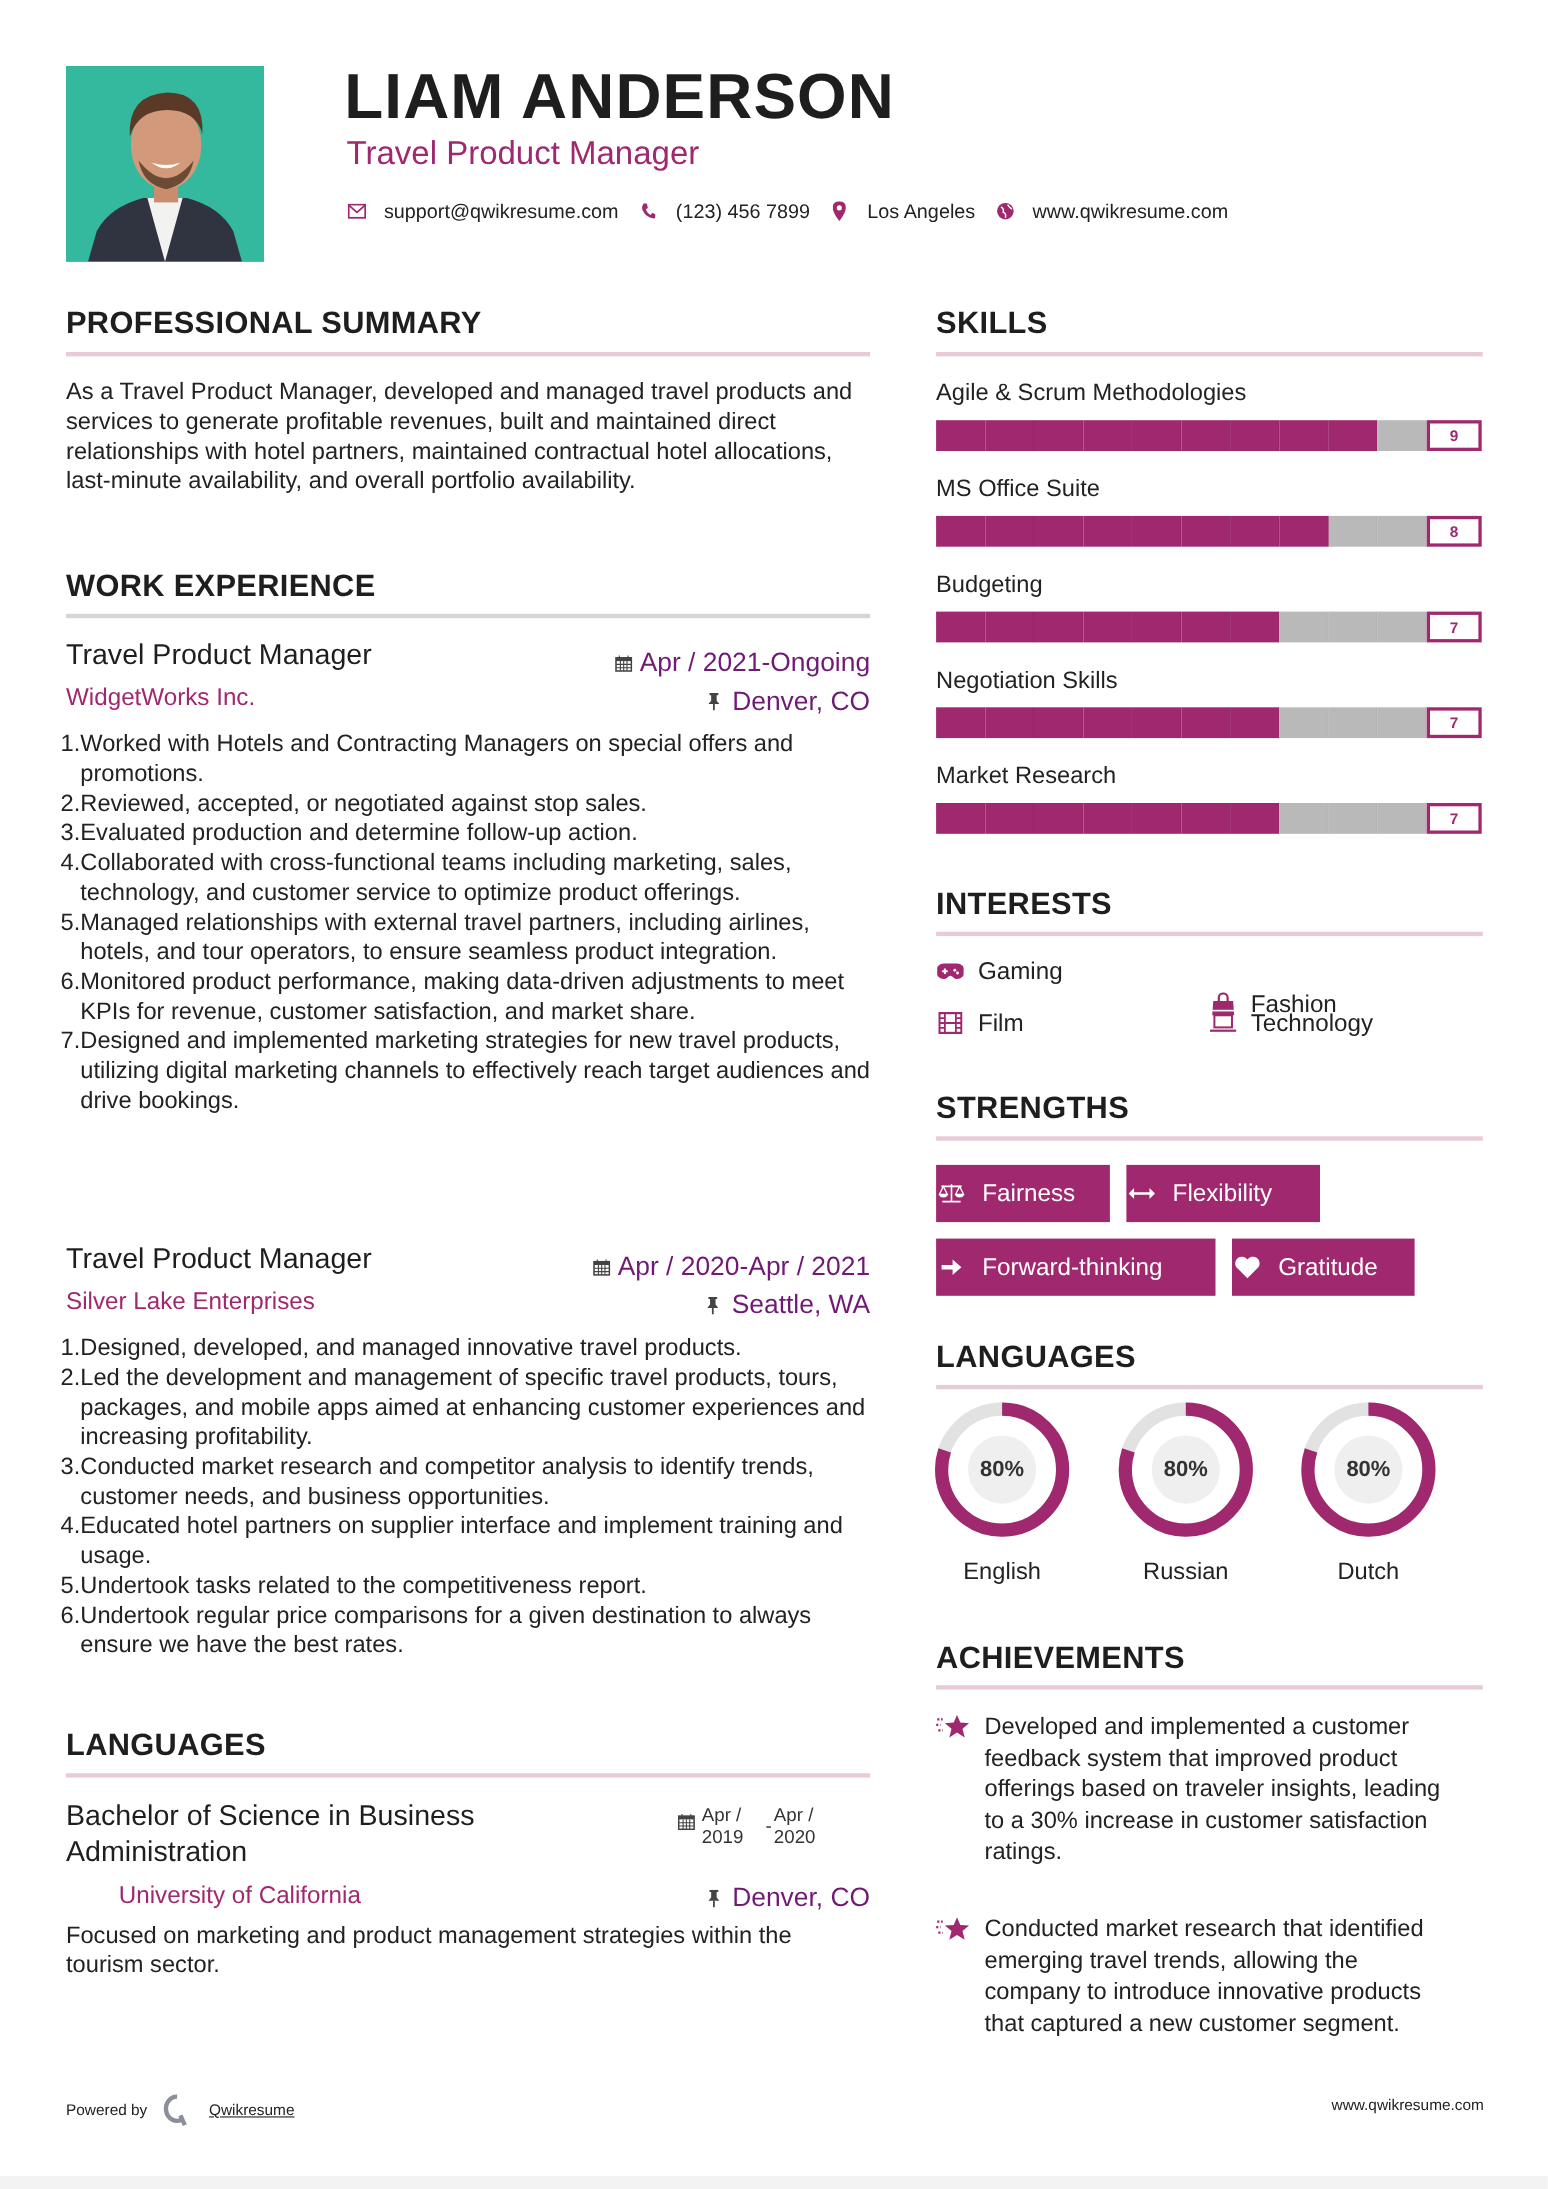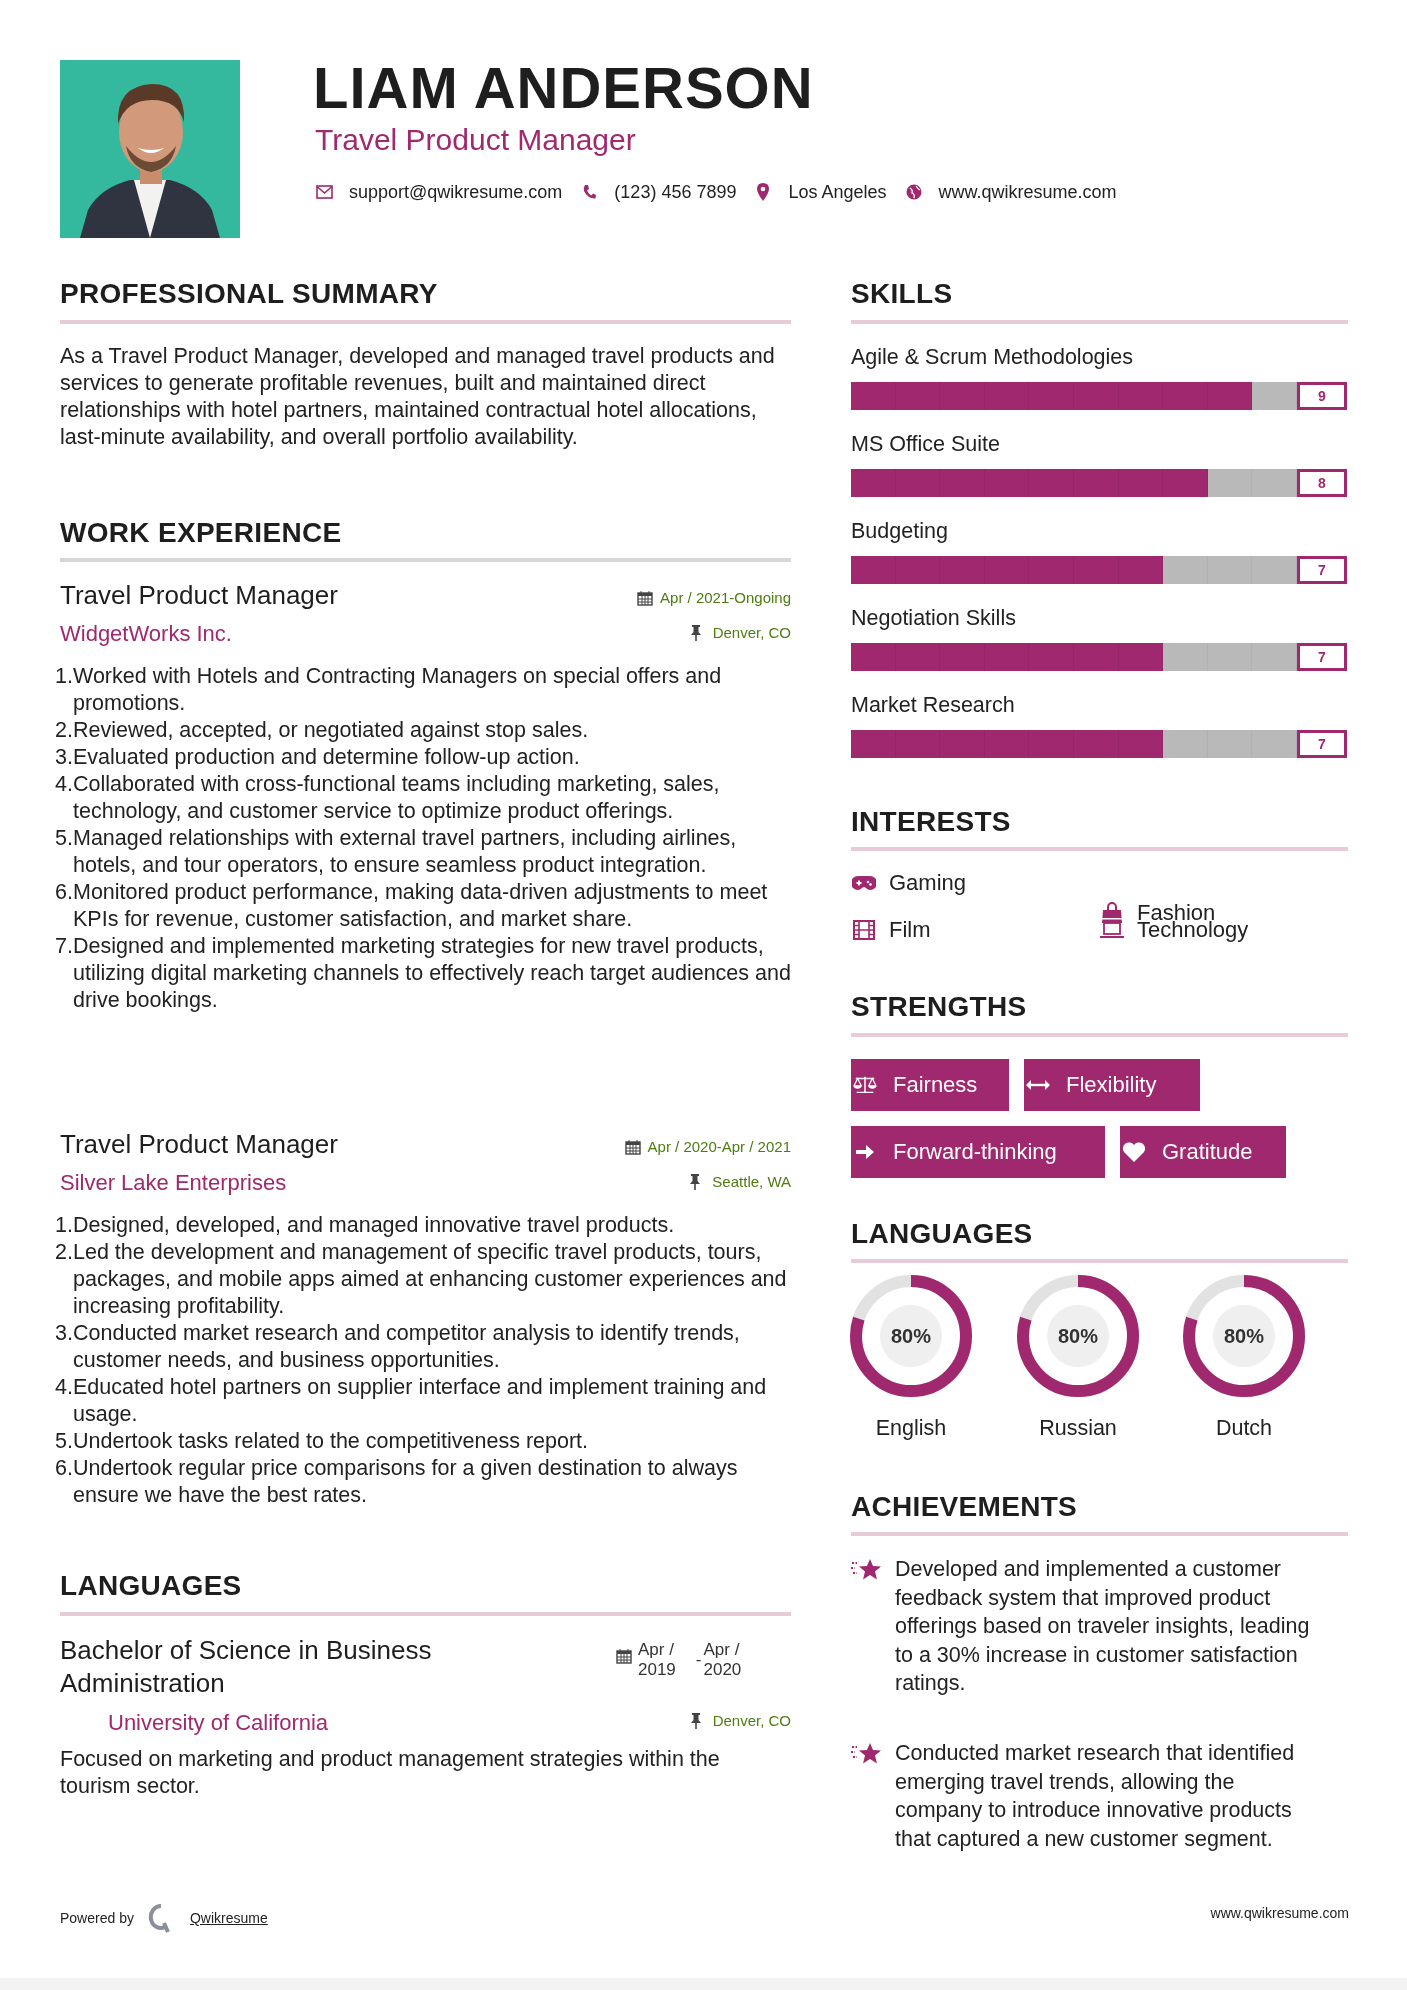--- a/index.html
+++ b/index.html
@@ -20,21 +20,21 @@
   .sec-title { font-size: 28px; font-weight: 700; color: #1e1e1e; line-height: 32px; letter-spacing: 0.3px; white-space: nowrap; }
   .rule { height: 4px; background: #e8cbd8; }
   .rule.gray { background: #d6d6d6; }
 
   .body-text { font-size: 21.5px; line-height: 27px; color: #222; }
 
   
   .left { left: 60px; width: 731px; }
   .job-title { font-size: 26px; line-height: 30px; color: #1e1e1e; white-space: nowrap; }
   .company { font-size: 22px; line-height: 26px; color: #a0286e; white-space: nowrap; }
-  .meta { right: 616px; font-size: 15px; color: #4d7c0f; white-space: nowrap; display: flex; align-items: center; justify-content: flex-end; }
+  .meta { right: 616px; font-size: 24px; color: #701a75; white-space: nowrap; display: flex; align-items: center; justify-content: flex-end; }
   .meta .mi { display: inline-flex; width: 16px; height: 16px; margin-right: 7px; }
   ol.jl { list-style: none; }
   ol.jl li { position: relative; padding-left: 18px; font-size: 21.5px; line-height: 27px; color: #222; }
   ol.jl li .num { position: absolute; left: 0; top: 0; width: 18px; }
 
   
   .right { left: 851px; width: 497px; }
   .skill-label { font-size: 21.5px; line-height: 26px; color: #222; white-space: nowrap; }
   .skill-bar { height: 28px; display: flex; }
   .seg { width: 44.6px; height: 28px; background: #b9b9b9; border-right: 1px solid rgba(0,0,0,0.04); }

